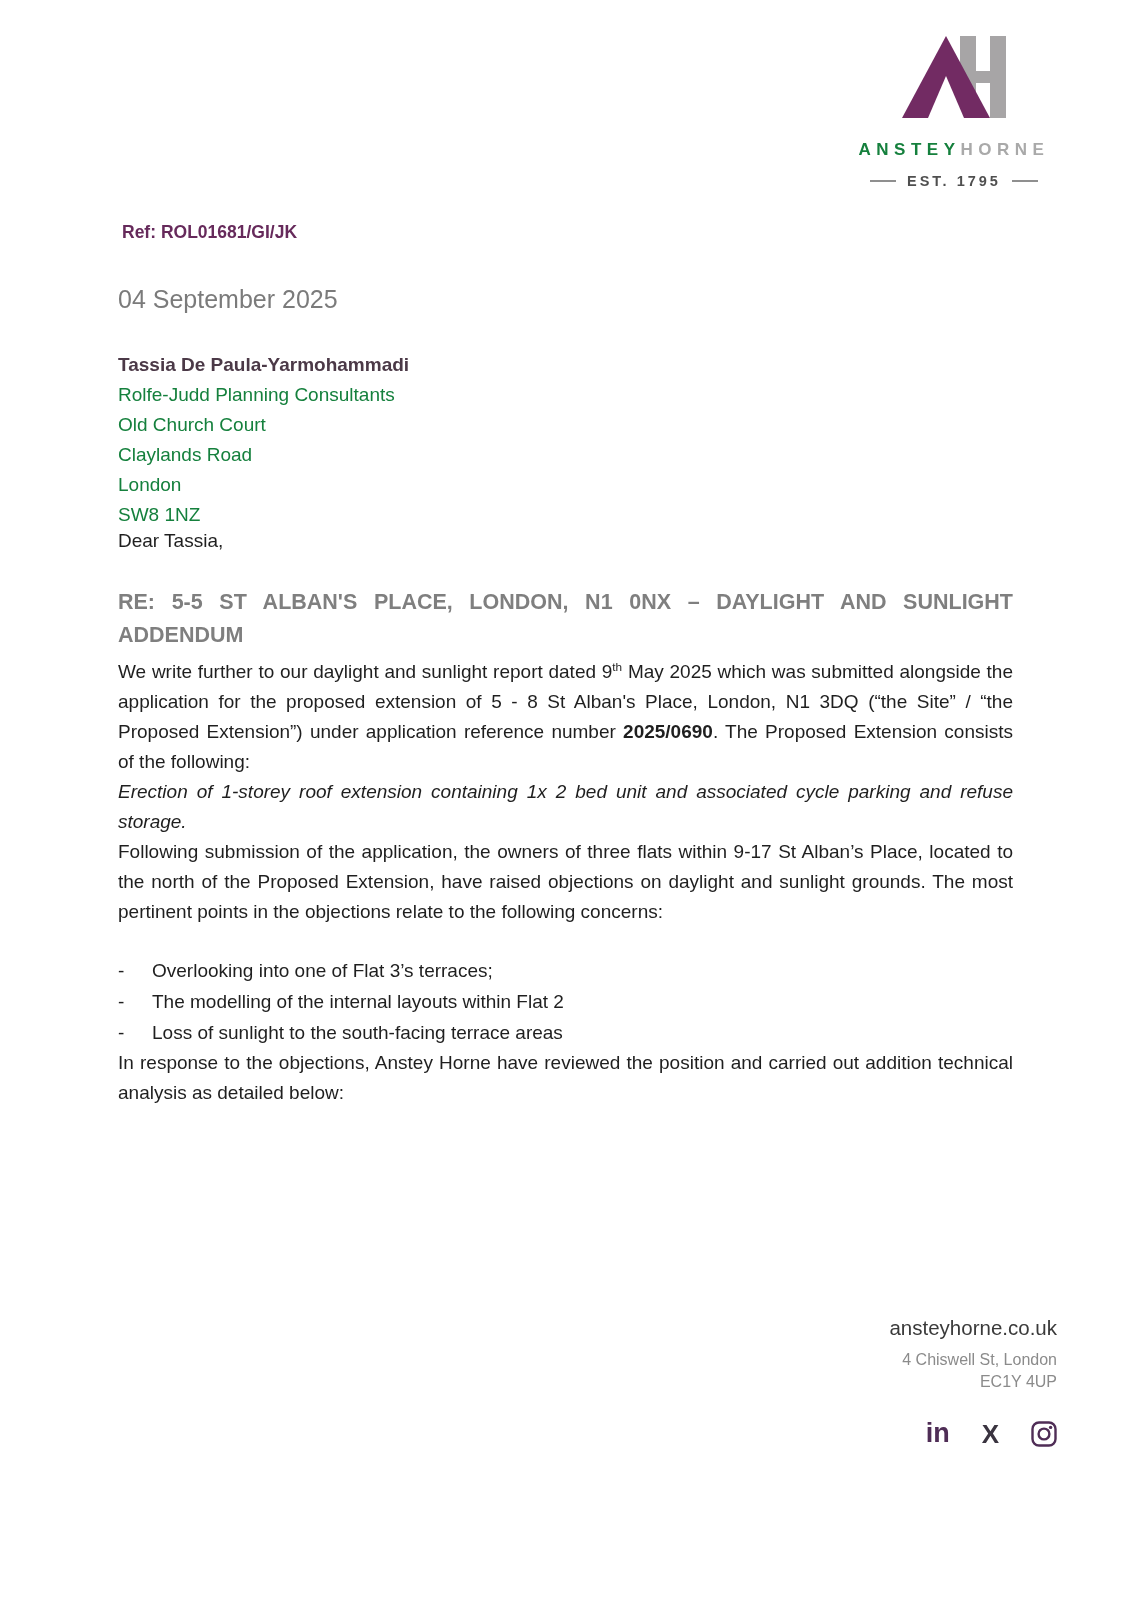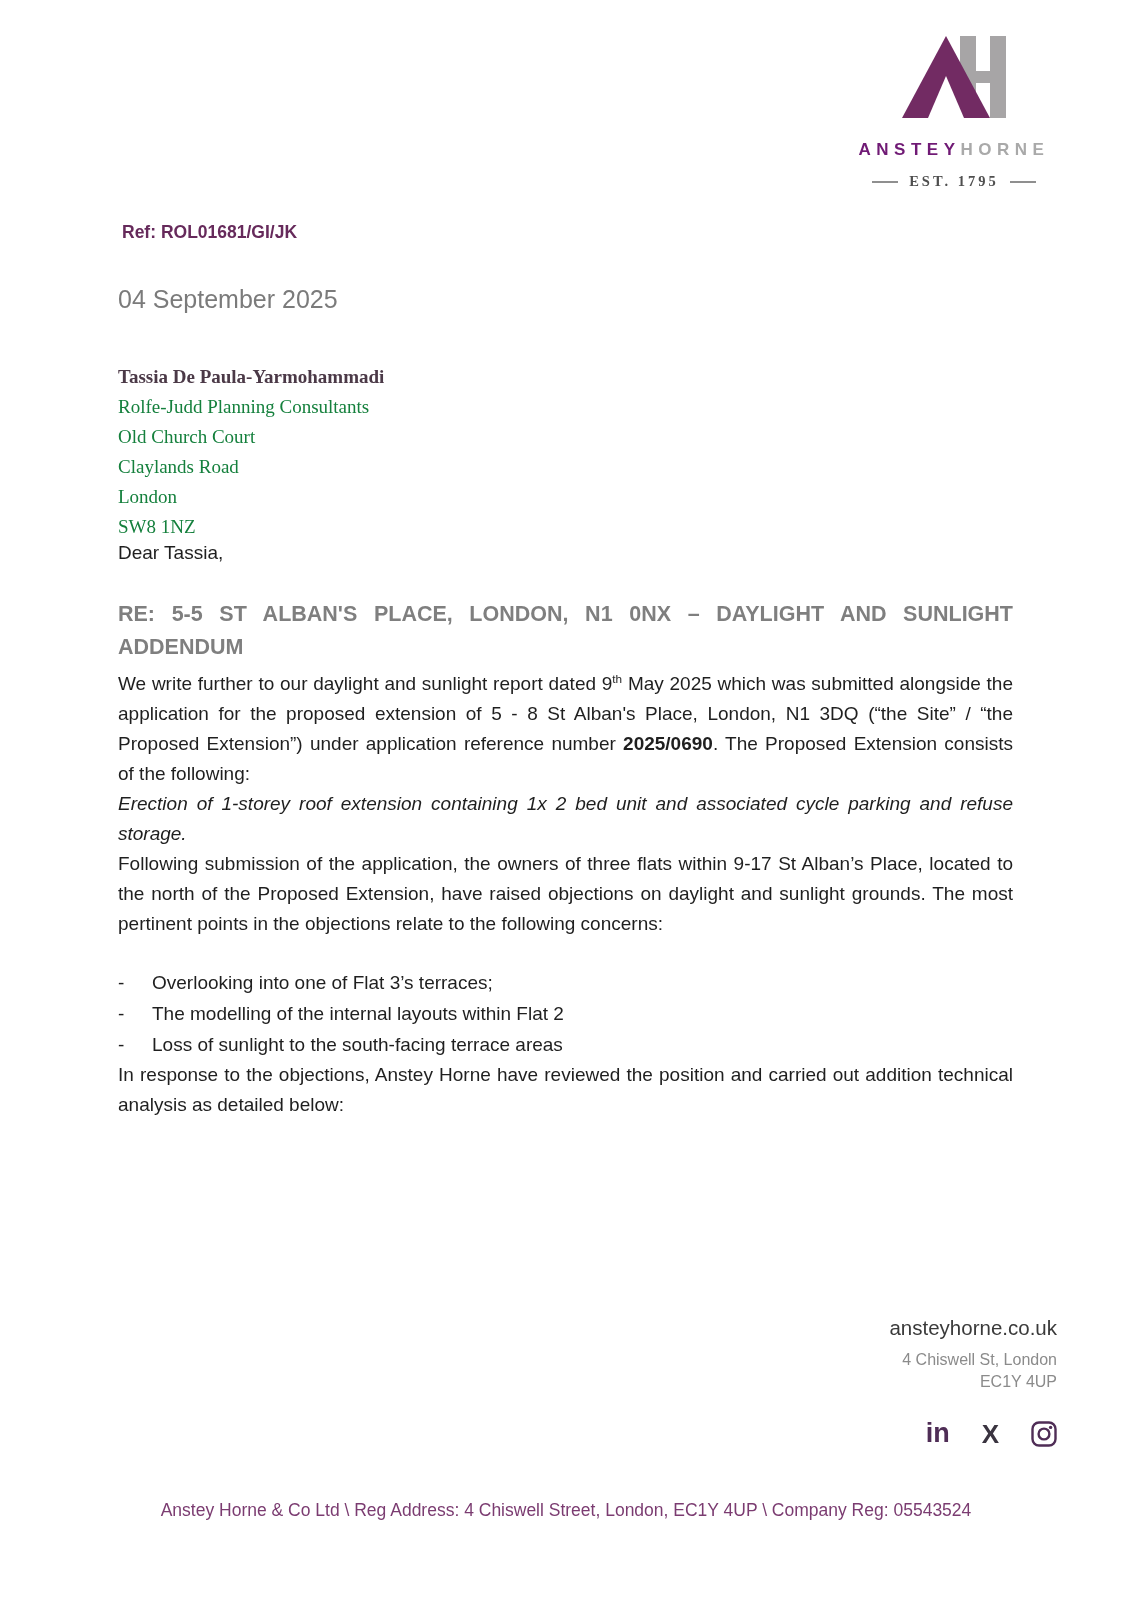--- a/index.html
+++ b/index.html
@@ -26,50 +26,49 @@
     align-items: center;
   }
   .logo { line-height: 0; }
   .brand-name {
     margin-top: 16px;
     font-size: 17px;
     font-weight: bold;
     letter-spacing: 5.5px;
     white-space: nowrap;
   }
-  .bn-a { color: #701a75; }
+  .bn-a { color: #15803d; }
   .bn-h { color: #a9a9a9; }
   .brand-est {
     margin-top: 13px;
     display: flex;
     align-items: center;
     gap: 11px;
     font-size: 14.5px;
     font-weight: bold;
     letter-spacing: 3px;
     color: #4f4f4f;
-    font-family: Liberation Serif, serif;
   }
   .est-dash { display: inline-block; width: 26px; height: 2px; background: #8f8f8f; }
 
   
   .content { padding: 0 119px 0 118px; }
   .ref {
     margin-top: 222px;
     padding-left: 4px;
     font-size: 17.5px;
     font-weight: bold;
     color: #662a5b;
   }
   .date {
     margin-top: 42px;
     font-size: 25px;
     color: #7b7b7b;
   }
-  .recipient { margin-top: 48px; font-size: 19px; line-height: 30px; font-family: Liberation Serif, serif; }
+  .recipient { margin-top: 36px; font-size: 19px; line-height: 30px; }
   .recipient-name { font-weight: bold; color: #4b3947; }
   .recipient-line { color: #15803d; }
   .salutation { font-size: 19px; }
   .subject {
     margin-top: 34px;
     font-size: 21.5px;
     line-height: 33px;
     font-weight: bold;
     color: #7f7f7f;
     text-align: justify;
@@ -217,15 +216,14 @@
       <span class="icon-instagram">
         <svg width="26" height="26" viewBox="0 0 26 26" xmlns="http://www.w3.org/2000/svg">
           <rect x="1.5" y="1.5" width="23" height="23" rx="6.5" fill="none" stroke="#4f2d56" stroke-width="2.4"></rect>
           <circle cx="13" cy="13" r="5.4" fill="none" stroke="#4f2d56" stroke-width="2.4"></circle>
           <circle cx="19.6" cy="6.4" r="1.7" fill="#4f2d56"></circle>
         </svg>
       </span>
     </div>
   </div>
 
-  <div class="legal">Anstey Horne &amp; Co Ltd \ Reg Address: 4 Chiswell Street, London, EC1Y 4UP \ Company Reg: 05543524</div>
 
 </div>
 
 </body></html>

